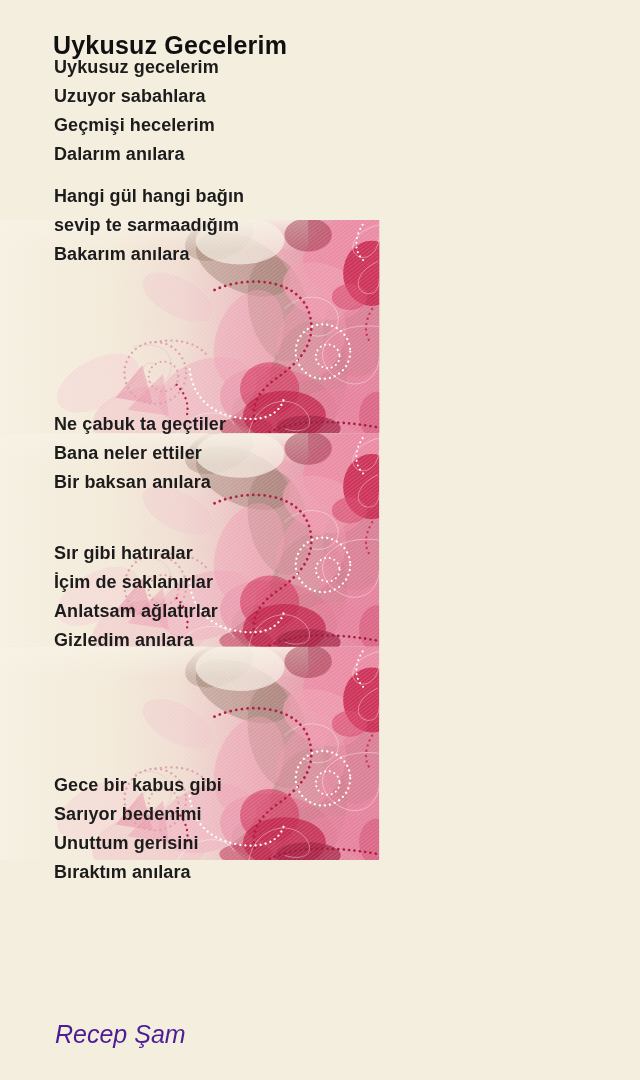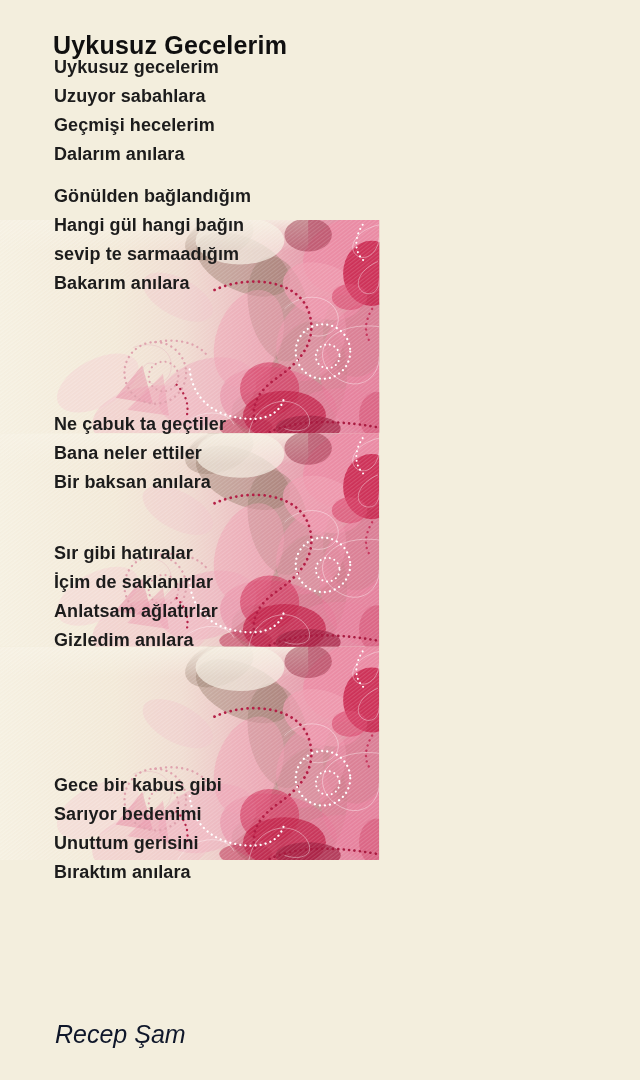--- a/index.html
+++ b/index.html
@@ -24,21 +24,21 @@
     line-height: 29px; letter-spacing: 0.1px;
   }
   .s1 { top: 53px; }
   .s2 { top: 182px; }
   .s3 { top: 410px; }
   .s4 { top: 539px; }
   .s5 { top: 771px; }
   .author {
     position: absolute; left: 55px; top: 1019px;
     font-size: 25px; font-style: italic; font-weight: 400;
-    color: #0f172a; line-height: 30px;
+    color: #4c1d95; line-height: 30px;
   }
 </style>
 </head>
 <body>
 
 <div class="page">
 
   <div class="bg" aria-hidden="true">
     <svg width="640" height="1080" viewBox="0 0 1080 1080">
       <svg width="640" height="1080" viewBox="0 0 640 1080" x="0" y="0">
@@ -141,21 +141,20 @@
     <h1 class="title">Uykusuz Gecelerim</h1>
 
     <div class="stanza s1">
       <div>Uykusuz gecelerim</div>
       <div>Uzuyor sabahlara</div>
       <div>Geçmişi hecelerim</div>
       <div>Dalarım anılara</div>
     </div>
 
     <div class="stanza s2">
-      <div>Gönülden bağlandığım</div>
       <div>Hangi gül hangi bağın</div>
       <div>sevip te sarmaadığım</div>
       <div>Bakarım anılara</div>
     </div>
 
     <div class="stanza s3">
       <div>Ne çabuk ta geçtiler</div>
       <div>Bana neler ettiler</div>
       <div>Bir baksan anılara</div>
     </div>

